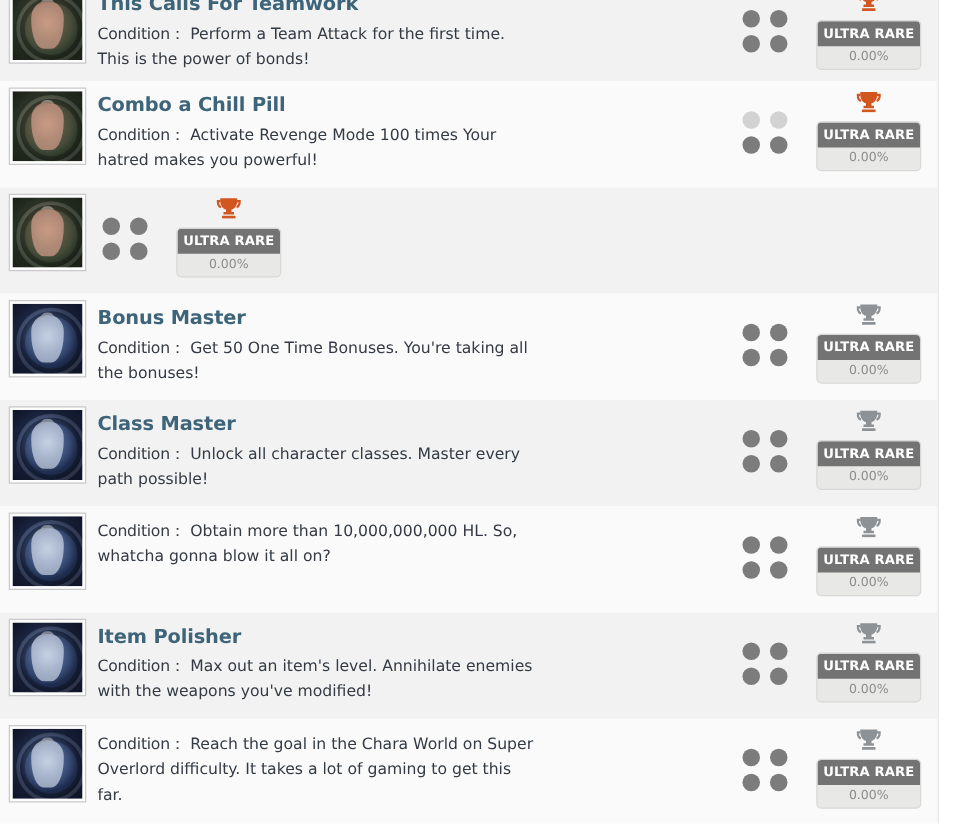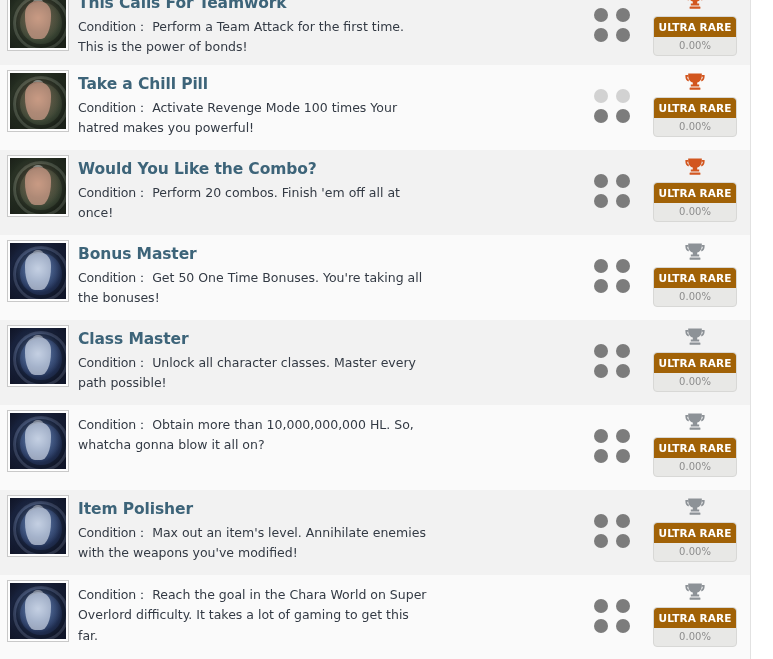--- a/index.html
+++ b/index.html
@@ -150,21 +150,21 @@
   .trophy { display: block; margin-bottom: 3px; }
   .badge {
     width: 84px;
     border-radius: 4px;
     overflow: hidden;
     background: #e8e8e6;
     border: 1px solid #d8d8d6;
     box-sizing: border-box;
   }
   .badge-label {
-    background: #a16207;
+    background: #737373;
     color: #ffffff;
     font-size: 10.5px;
     font-weight: bold;
     letter-spacing: .1px;
     text-align: center;
     padding: 4px 0 4px 0;
     border-radius: 3px 3px 0 0;
   }
   .badge-pct {
     color: #8d8d8d;
@@ -202,21 +202,21 @@
           <div class="badge-label">ULTRA RARE</div>
           <div class="badge-pct">0.00%</div>
         </div>
       </div>
     </div>
     <div class="row">
       <div class="thumb-wrap">
         <div class="thumb bronze"></div>
       </div>
       <div class="info">
-        <div class="title">Take a Chill Pill</div>
+        <div class="title">Combo a Chill Pill</div>
         <div class="desc"><span class="cond-label">Condition：</span> <span>Activate Revenge Mode 100 times Your hatred makes you powerful!</span></div>
       </div>
       <div class="dots">
         <span class="dot off"></span>
         <span class="dot off"></span>
         <span class="dot"></span>
         <span class="dot"></span>
       </div>
       <div class="rarity">
         <span class="trophy"><svg width="20" height="17" viewBox="0 0 20 17" aria-hidden="true">
@@ -228,24 +228,20 @@
         <div class="badge">
           <div class="badge-label">ULTRA RARE</div>
           <div class="badge-pct">0.00%</div>
         </div>
       </div>
     </div>
     <div class="row alt">
       <div class="thumb-wrap">
         <div class="thumb bronze"></div>
       </div>
-      <div class="info">
-        <div class="title">Would You Like the Combo?</div>
-        <div class="desc"><span class="cond-label">Condition：</span> <span>Perform 20 combos. Finish 'em off all at once!</span></div>
-      </div>
       <div class="dots">
         <span class="dot"></span>
         <span class="dot"></span>
         <span class="dot"></span>
         <span class="dot"></span>
       </div>
       <div class="rarity">
         <span class="trophy"><svg width="20" height="17" viewBox="0 0 20 17" aria-hidden="true">
             <path fill="#d2561f" d="M3.2 0.6h13.6v2.1c0 3.4-1.9 6.2-4.6 6.9v2.0h2.0v1.9H5.8v-1.9h2.0V9.6C5.1 8.9 3.2 6.1 3.2 2.7V0.6z"></path>
             <path fill="#d2561f" d="M0.4 1.9h3.0v1.9H2.2c0 1.6 0.7 2.6 1.8 3.0l-0.5 1.8C1.6 8.0 0.4 6.2 0.4 3.6V1.9z"></path>

